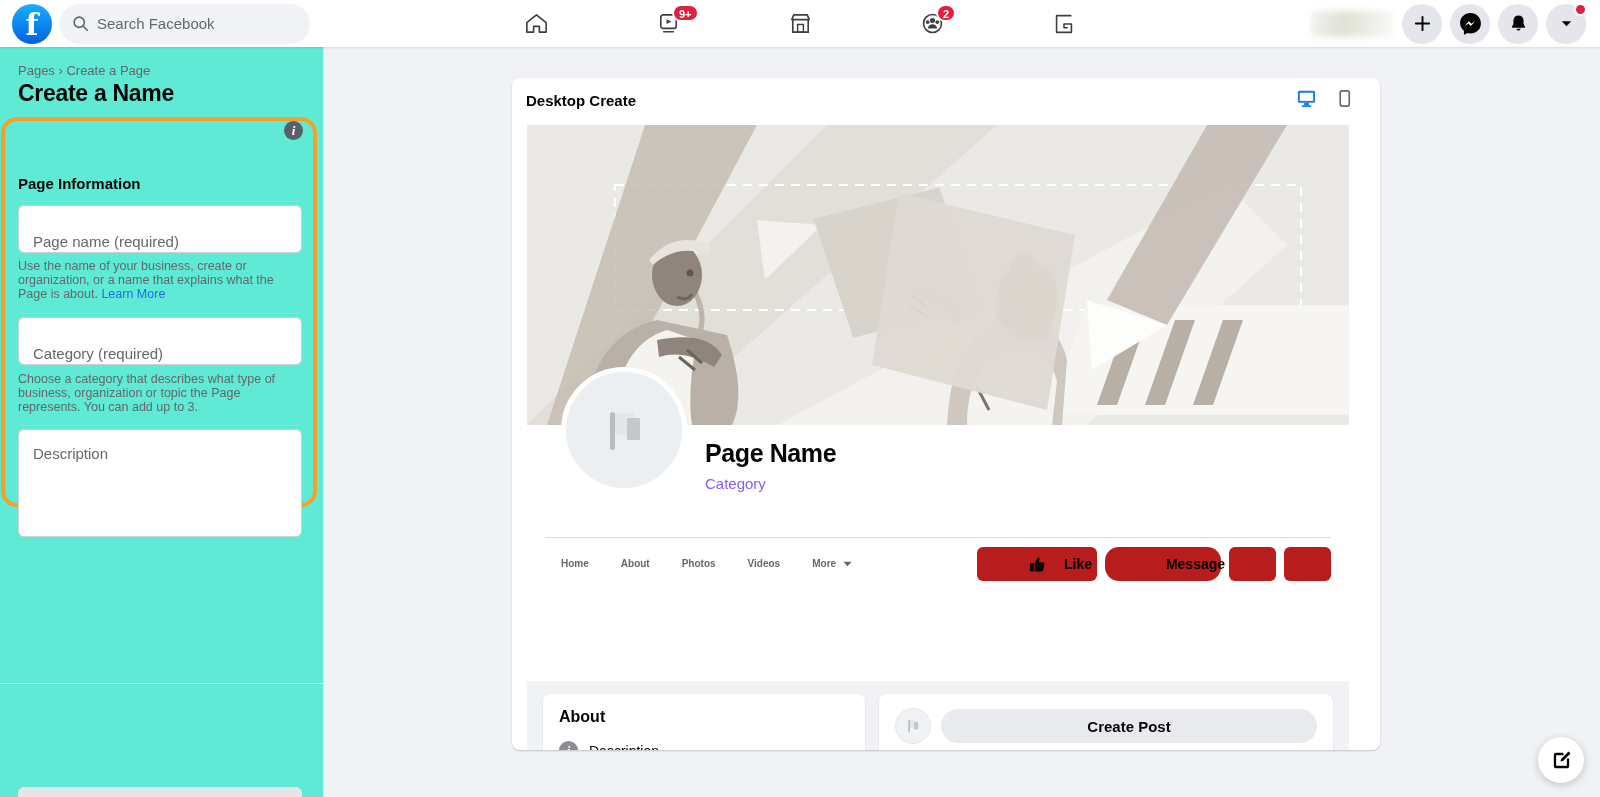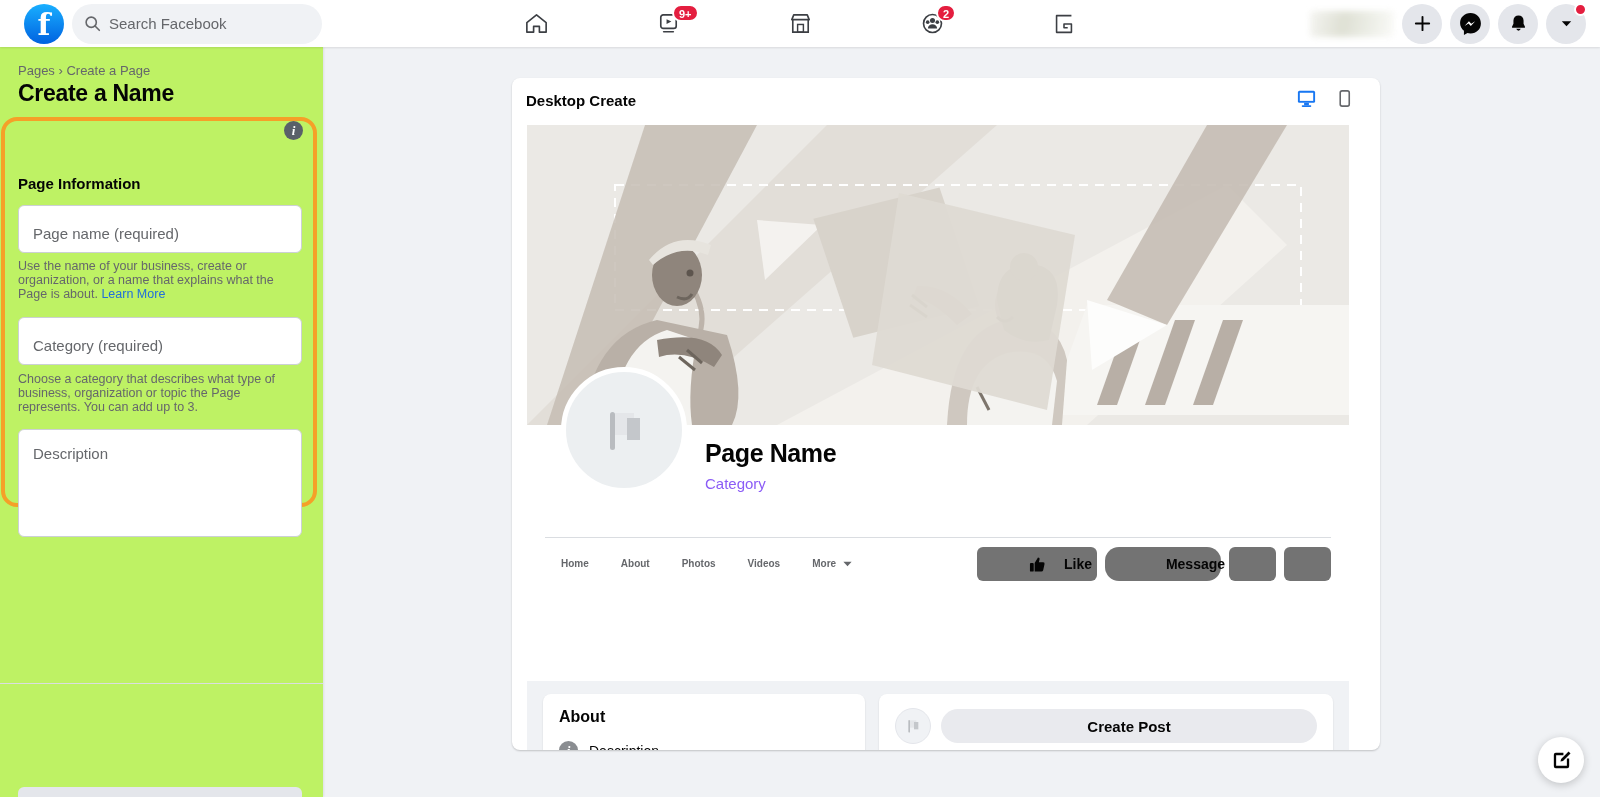--- a/index.html
+++ b/index.html
@@ -13,21 +13,21 @@
 
   
   .topbar {
     position: absolute; top: 0; left: 0;
     width: 1600px; height: 47px;
     background: #ffffff;
     box-shadow: 0 1px 2px rgba(0,0,0,.1);
     display: flex; align-items: center;
     z-index: 50;
   }
-  .tb-left { display: flex; align-items: center; gap: 8px; padding-left: 24px; width: 325px; }
+  .tb-left { display: flex; align-items: center; gap: 8px; padding-left: 12px; width: 325px; }
   .fb-logo {
     width: 40px; height: 40px; border-radius: 50%;
     background: linear-gradient(180deg,#19afff 0%,#0062e0 100%);
     position: relative; flex: none;
   }
   .fb-logo::after {
     content: "f";
     position: absolute; left: 0; right: 0; top: 3px;
     text-align: center;
     font-family: "DejaVu Serif", serif;
@@ -76,21 +76,21 @@
   .circ-btn .reddot {
     position: absolute; top: -1px; right: -1px;
     width: 13px; height: 13px; border-radius: 50%;
     background: #e41e3f; border: 2px solid #fff;
   }
 
   
   .sidebar {
     position: absolute; top: 47px; left: 0;
     width: 323px; height: 750px;
-    background: #bef264;
+    background: #5eead4;
     box-shadow: 1px 0 2px rgba(0,0,0,.08);
     z-index: 20;
   }
   .crumb { font-size: 13px; color: #65676b; padding: 16px 0 0 18px; }
   .page-title {
     font-size: 23px; font-weight: 700; letter-spacing: -.3px;
     padding: 2px 0 0 18px;
   }
   .info-circle {
     position: absolute; top: 74px; right: 20px;
@@ -110,21 +110,21 @@
 
   .sec-title {
     position: absolute; top: 128px; left: 18px;
     font-size: 15px; font-weight: 700;
   }
 
   .fld {
     position: absolute; left: 18px; width: 284px;
     border: 1px solid #ccd0d5; border-radius: 6px;
     background: #fff; color: #65676b; font-size: 15px;
-    padding: 4px 14px; cursor: text;
+    padding: 12px 14px; cursor: text;
   }
   #f-name { top: 158px; height: 48px; line-height: 48px; }
   #f-cat  { top: 270px; height: 48px; line-height: 48px; }
   #f-desc { top: 382px; height: 108px; padding-top: 14px; line-height: 20px; }
 
   .help {
     position: absolute; left: 18px; width: 288px;
     font-size: 12.5px; line-height: 14px; color: #65676b;
   }
   #h-name { top: 212px; }
@@ -198,21 +198,21 @@
   .ptab {
     font-size: 10px; font-weight: 600; color: #65676b;
     padding: 0 16px; cursor: pointer;
     display: flex; align-items: center; gap: 6px;
   }
   .acts {
     position: absolute; top: 122px; right: 18px;
     display: flex; align-items: center; gap: 8px;
   }
   .act {
-    background: #737373; border-radius: 6px; height: 34px;
+    background: #b91c1c; border-radius: 6px; height: 34px;
     display: flex; align-items: center; justify-content: center;
     gap: 18px; font-size: 14px; font-weight: 700; cursor: pointer; padding-left: 47px;
   }
   #a-like { width: 120px; }
   #a-msg  { width: 116px; border-radius: 14px; }
   #a-srch { width: 42px; }
   #a-dots { width: 42px; }
 
   .lower {
     position: absolute; top: 603px; left: 15px;

